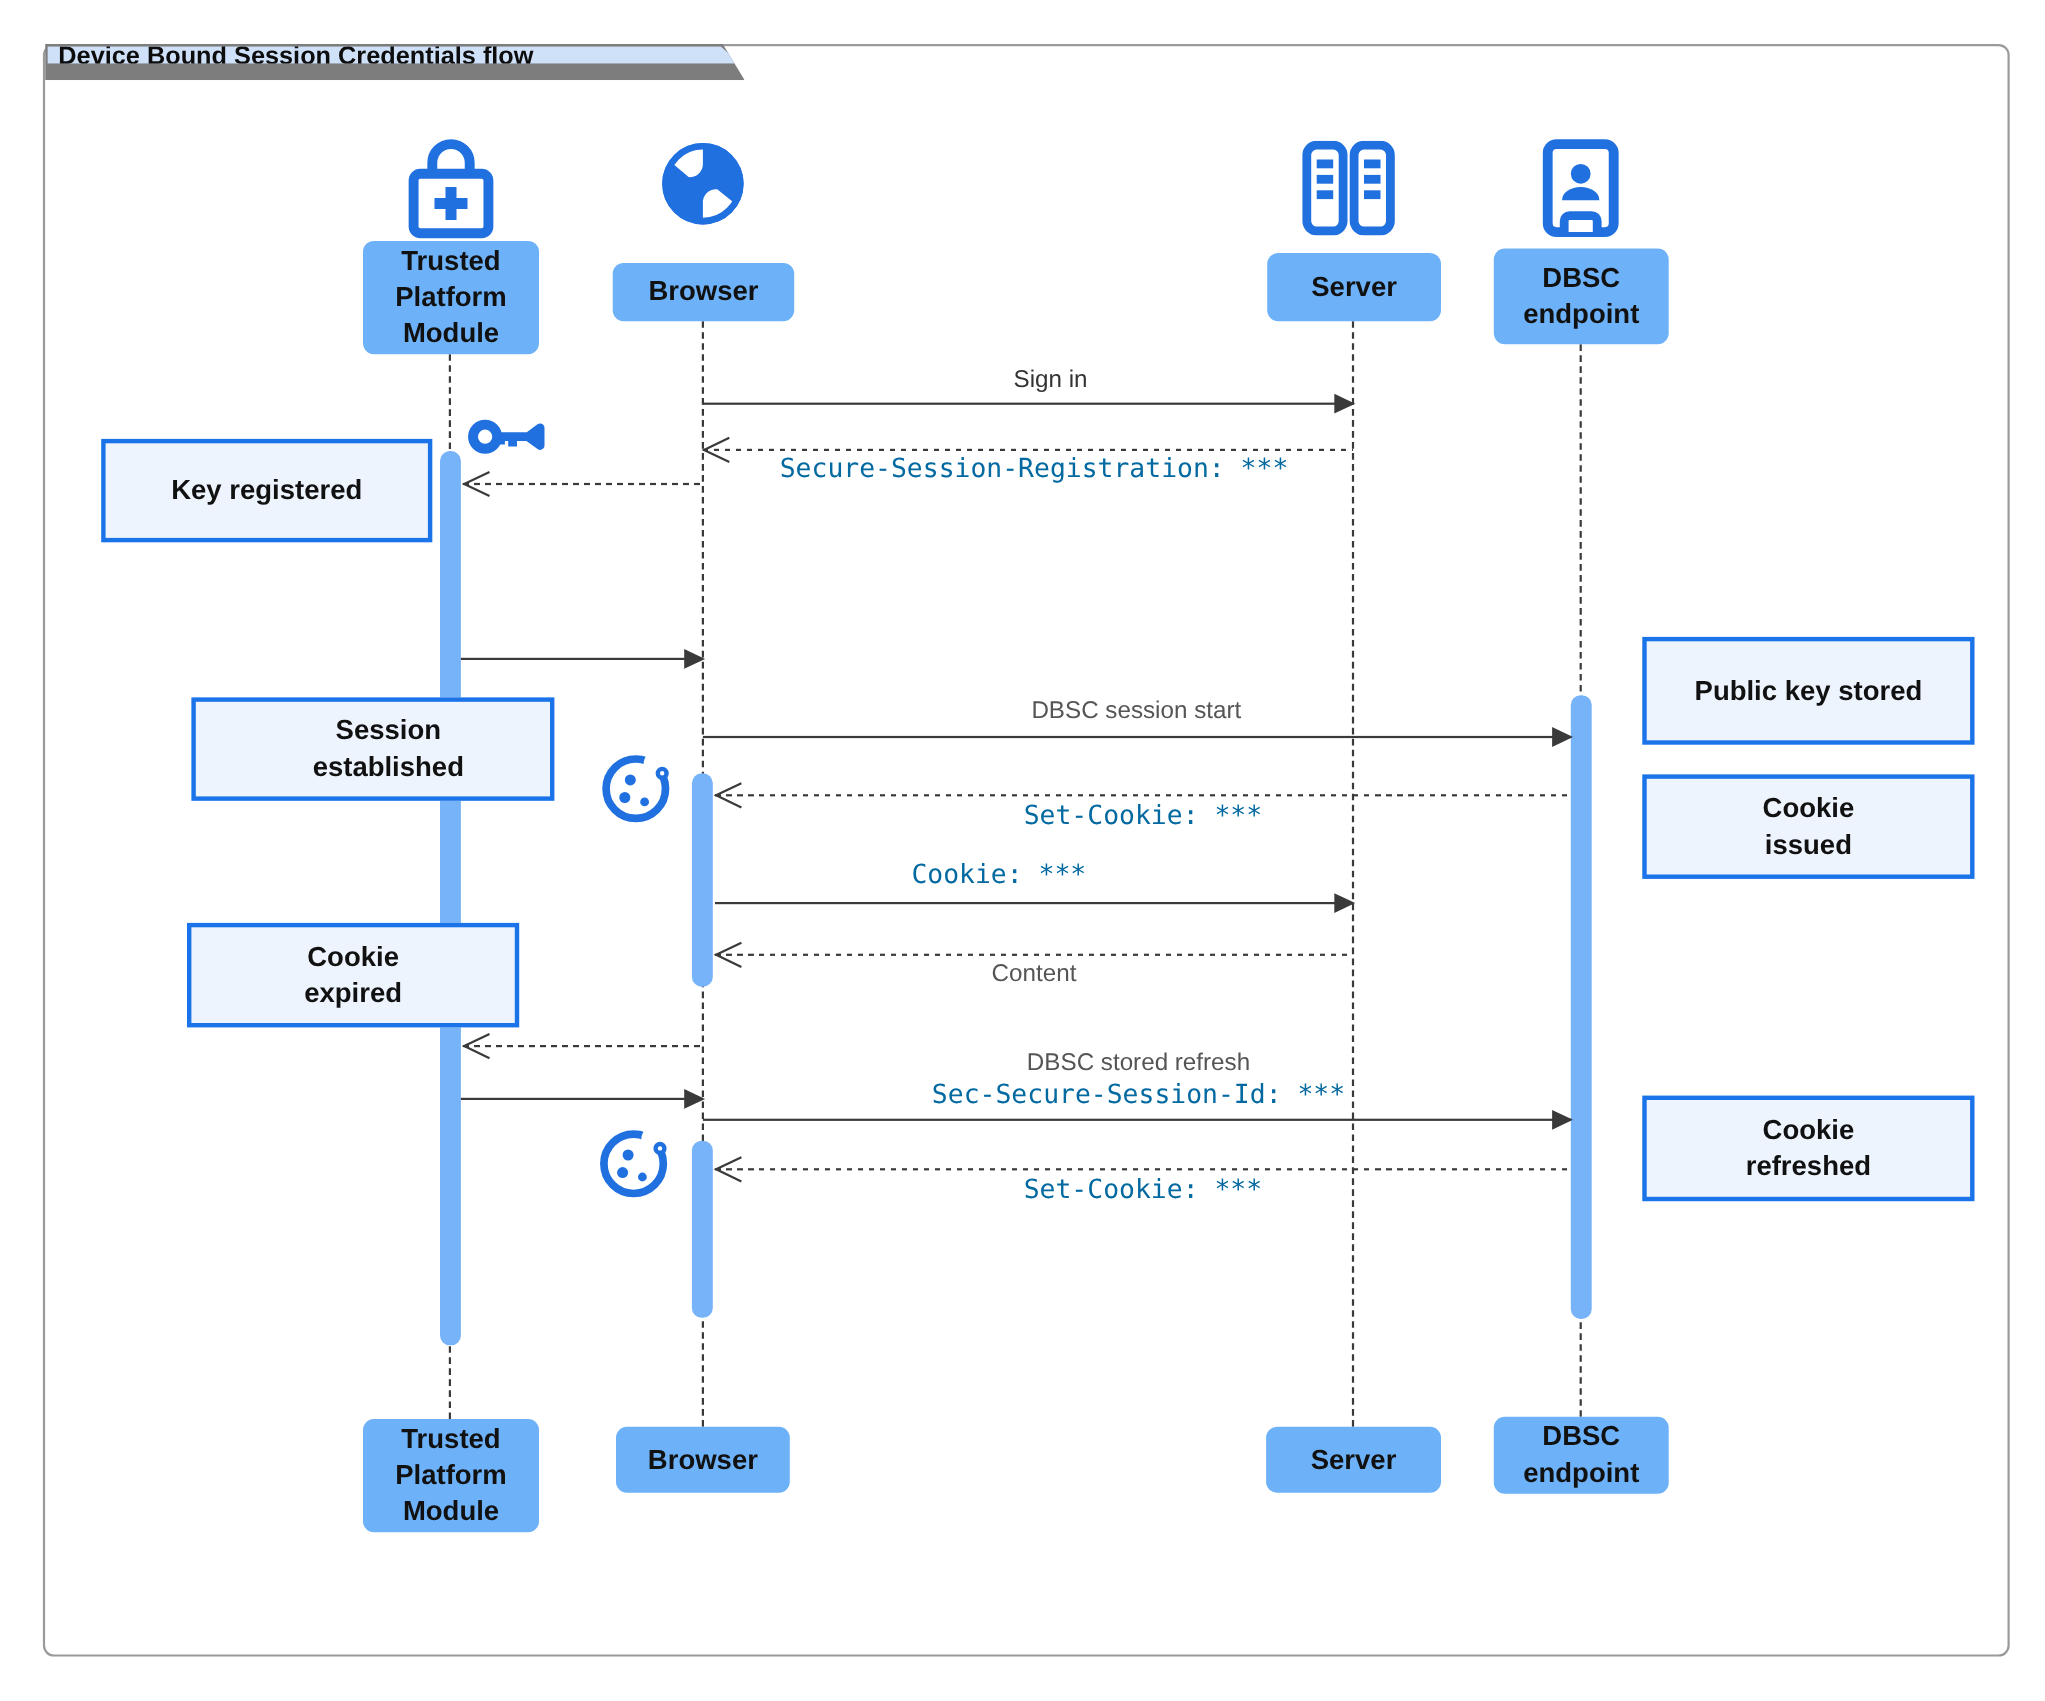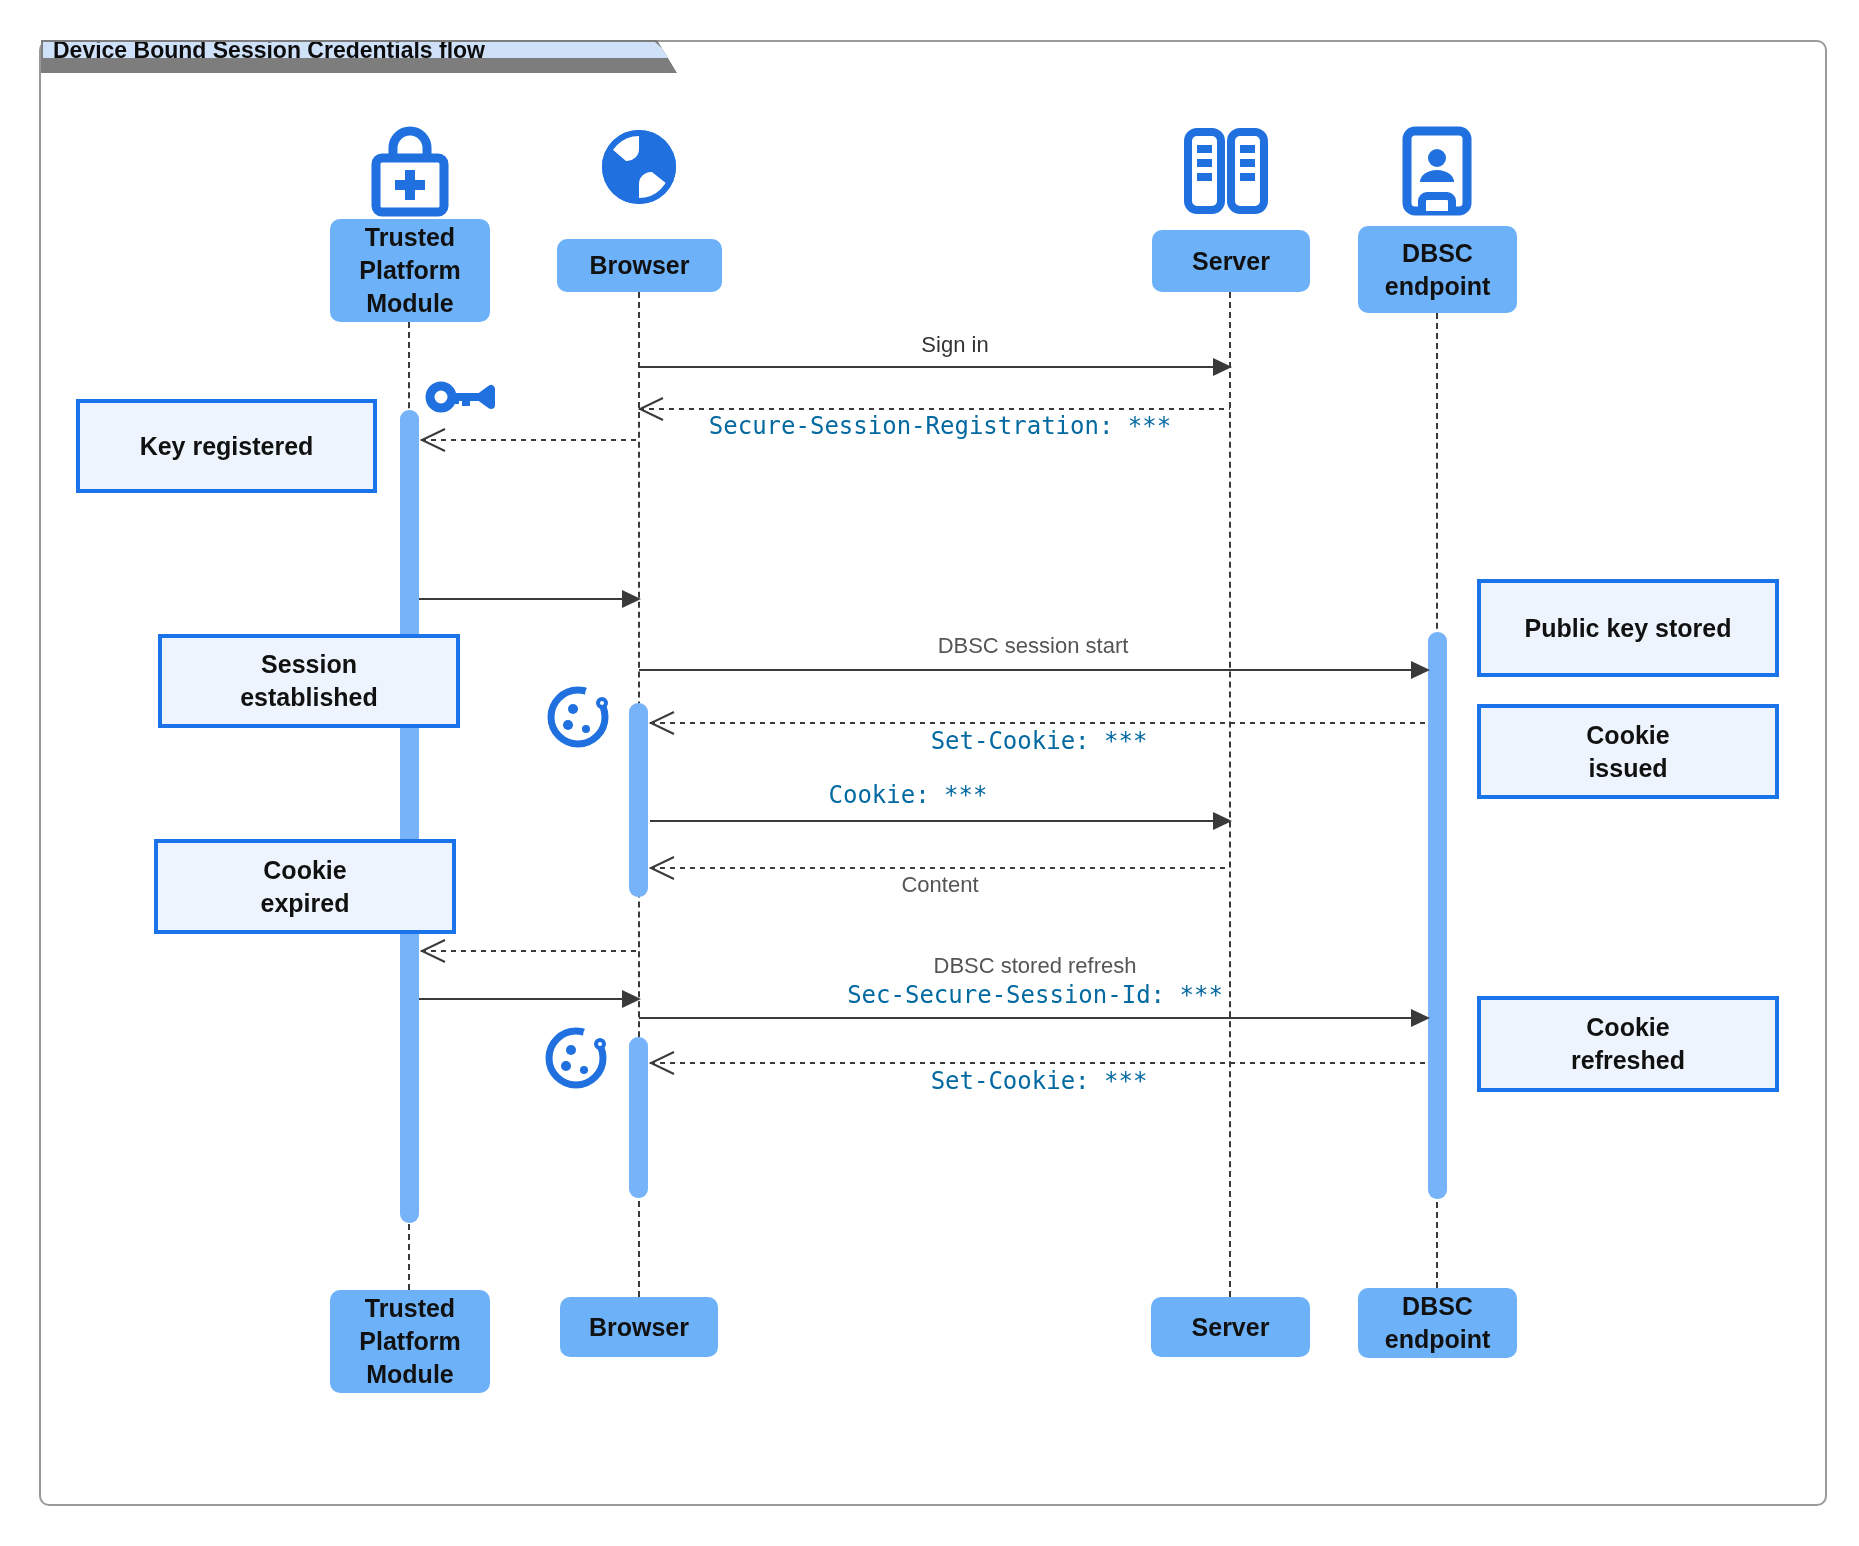--- a/index.html
+++ b/index.html
@@ -19,21 +19,21 @@
   .lifeline{position:absolute;width:0;border-left:2px dashed #3a3a3a;}
   
   .bar{position:absolute;width:19px;background:#77b3f8;border-radius:9px;}
   
   .actor-box{position:absolute;background:#6db2f9;border-radius:10px;
              display:flex;align-items:center;justify-content:center;text-align:center;
              font-weight:bold;color:#111;font-size:25px;line-height:33px;white-space:pre-line;}
   
   .note{position:absolute;background:#edf4fd;border:4px solid #1a73e8;
         display:flex;align-items:center;justify-content:center;text-align:center;
-        font-weight:bold;color:#111;font-size:25px;line-height:33px;white-space:pre-line;}
+        font-weight:bold;color:#111;font-size:25px;line-height:33px;white-space:pre-line;margin-left:16px;}
   
   .msg-sans{position:absolute;transform:translateX(-50%);font-size:22px;color:#555;white-space:nowrap;}
   .msg-sans.dark{color:#333;margin-left:20px;}
   .msg-mono{position:absolute;transform:translateX(-50%);
             font-family:"DejaVu Sans Mono", monospace;font-size:24px;color:#0369a1;white-space:nowrap;}
   
   .arrow{position:absolute;height:0;}
   .line-solid{position:absolute;left:0;right:0;top:-1px;height:2px;background:#3a3a3a;}
   .line-dash{position:absolute;left:0;right:0;top:-1px;height:2px;
              background:repeating-linear-gradient(90deg,#3a3a3a 0 5px,transparent 5px 10px);}
@@ -212,21 +212,21 @@
 
   <div class="arrow" style="left:650px;top:1063px;width:778px;">
     <div class="line-dash"></div>
     <svg class="head-open" width="28" height="26">
       <path d="M26 2 L3 13 L26 24" stroke="#3a3a3a" stroke-width="2" fill="none"></path>
     </svg>
   </div>
   <div class="msg-mono" style="left:1039px;top:1067px;">Set-Cookie: ***</div>
 
   <div class="note" style="left:76px;top:399px;width:293px;height:86px;">Key registered</div>
-  <div class="note" style="left:158px;top:634px;width:294px;height:86px;">Session
+  <div class="note" style="left:158px;top:634px;width:294px;height:86px;padding-left:28px;">Session
 established</div>
   <div class="note" style="left:154px;top:839px;width:294px;height:87px;">Cookie
 expired</div>
   <div class="note" style="left:1477px;top:579px;width:294px;height:90px;">Public key stored</div>
   <div class="note" style="left:1477px;top:704px;width:294px;height:87px;">Cookie
 issued</div>
   <div class="note" style="left:1477px;top:996px;width:294px;height:88px;">Cookie
 refreshed</div>
 
 </div>

